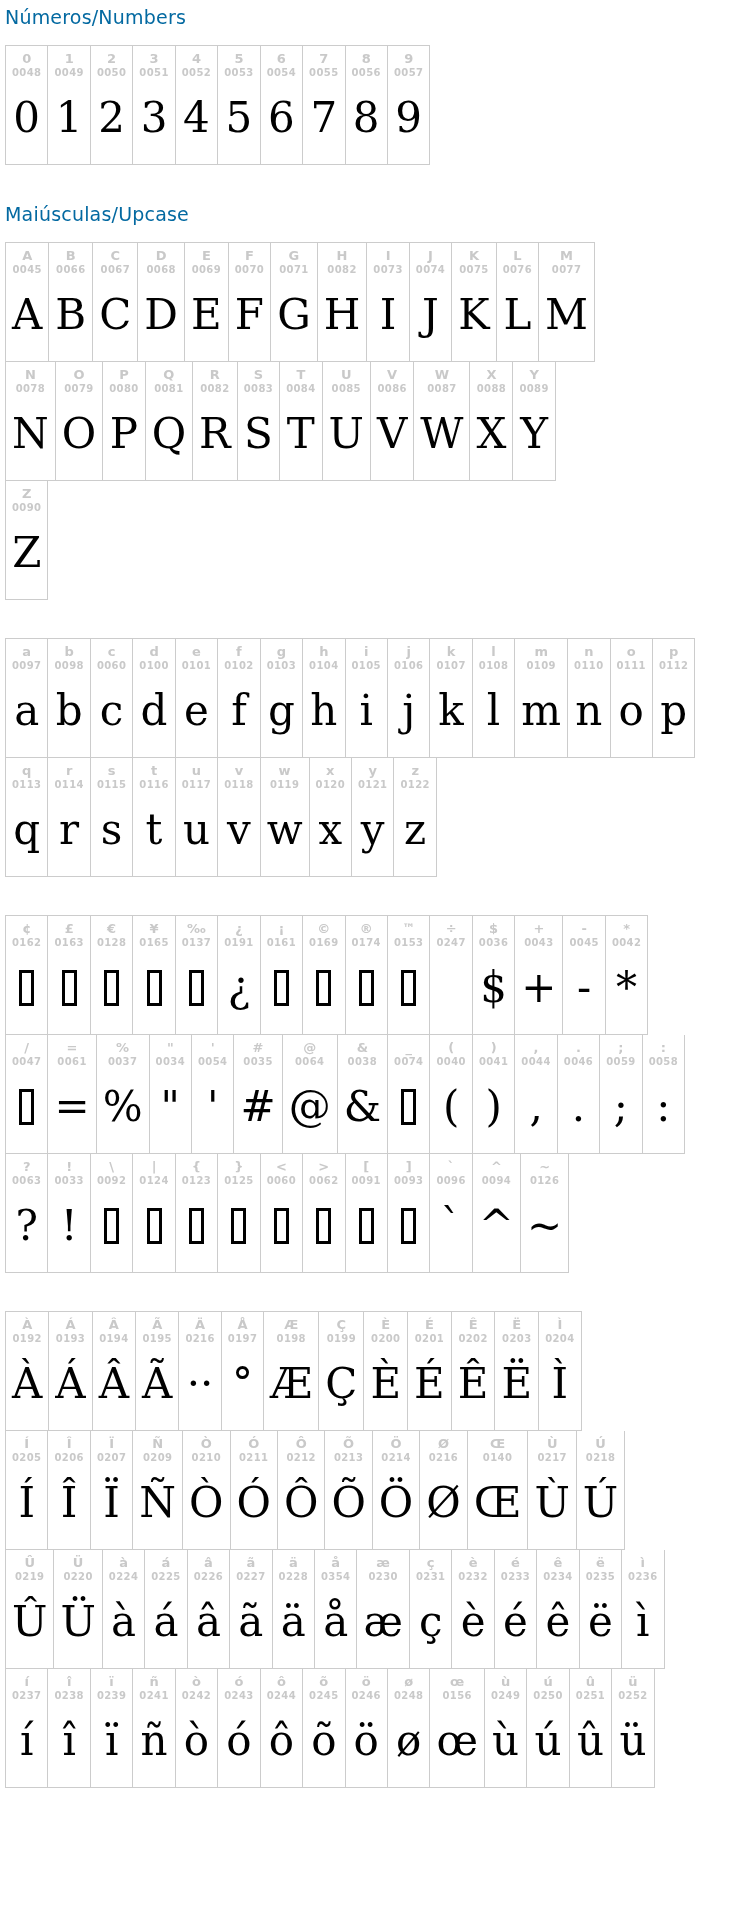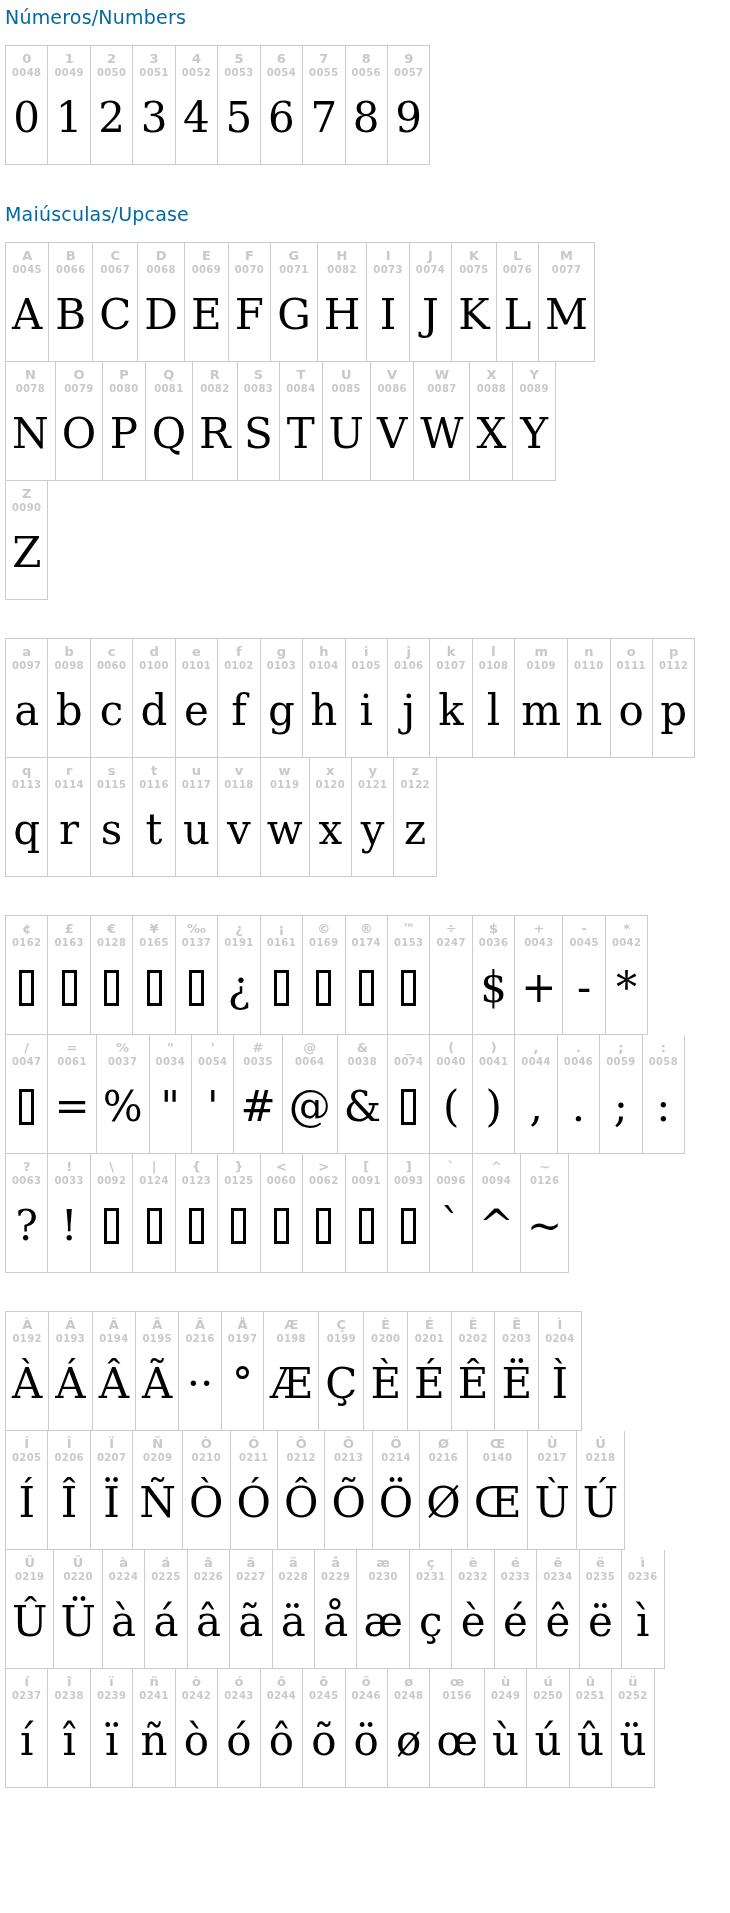--- a/index.html
+++ b/index.html
@@ -1078,21 +1078,21 @@
           </div>
           <div class="char-cell">
             <div class="char-label">ä</div>
             <div class="char-code">0228</div>
             <div class="glyph-wrap">
               <span class="char-glyph">ä</span>
             </div>
           </div>
           <div class="char-cell">
             <div class="char-label">å</div>
-            <div class="char-code">0229</div>
+            <div class="char-code">0354</div>
             <div class="glyph-wrap">
               <span class="char-glyph">å</span>
             </div>
           </div>
           <div class="char-cell">
             <div class="char-label">æ</div>
             <div class="char-code">0230</div>
             <div class="glyph-wrap">
               <span class="char-glyph">æ</span>
             </div>

